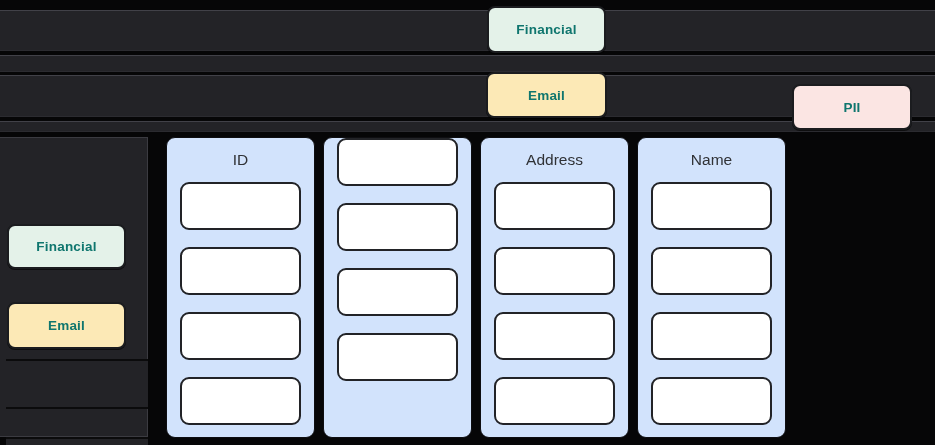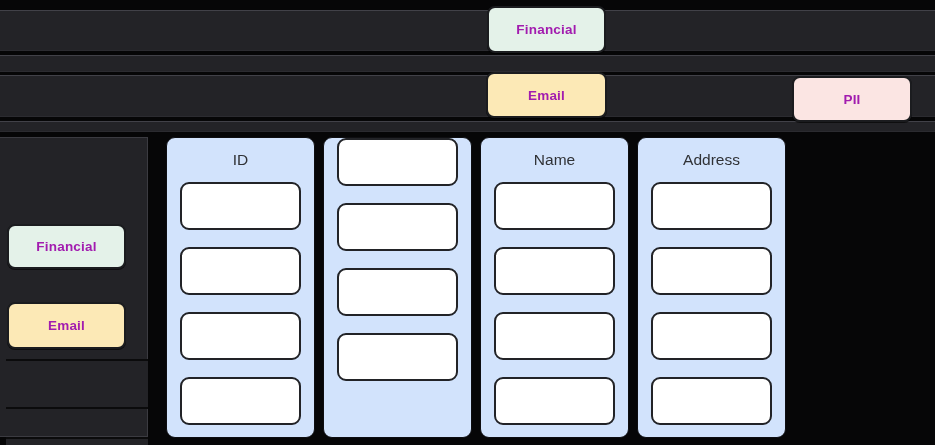--- a/index.html
+++ b/index.html
@@ -28,29 +28,29 @@
   #lane-4 { top: 121px; height: 11px; }
 
   
   .chip {
     position: absolute;
     display: flex;
     align-items: center;
     justify-content: center;
     font-size: 13.5px;
     font-weight: bold;
-    color: #a21caf;
+    color: #0f766e;
     letter-spacing: 0.2px;
     border: 2px solid #1b1c1f;
     border-radius: 8px;
     box-shadow: 0 1px 0 rgba(0,0,0,0.6);
   }
   #chip-financial-top { left: 487px; top: 6px;  width: 119px; height: 47px; }
   #chip-email-top     { left: 486px; top: 72px; width: 121px; height: 46px; }
-  #chip-pii-top       { left: 792px; top: 76px; width: 120px; height: 46px; text-align: right; }
+  #chip-pii-top       { left: 792px; top: 84px; width: 120px; height: 46px; text-align: right; }
   #chip-financial-stack { left: 7px; top: 224px; width: 119px; height: 45px; }
   #chip-email-stack     { left: 7px; top: 302px; width: 119px; height: 47px; }
 
   
   #stack-panel {
     position: absolute;
     left: 0;
     top: 137px;
     width: 148px;
     height: 300px;
@@ -136,29 +136,29 @@
     </div>
 
     <div class="table-column">
       <div class="table-cell"></div>
       <div class="table-cell"></div>
       <div class="table-cell"></div>
       <div class="table-cell"></div>
     </div>
 
     <div class="table-column">
-      <div class="column-header">Name</div>
+      <div class="column-header">Address</div>
       <div class="table-cell"></div>
       <div class="table-cell"></div>
       <div class="table-cell"></div>
       <div class="table-cell"></div>
     </div>
 
     <div class="table-column">
-      <div class="column-header">Address</div>
+      <div class="column-header">Name</div>
       <div class="table-cell"></div>
       <div class="table-cell"></div>
       <div class="table-cell"></div>
       <div class="table-cell"></div>
     </div>
 
 
   </div>
 </div>
 

